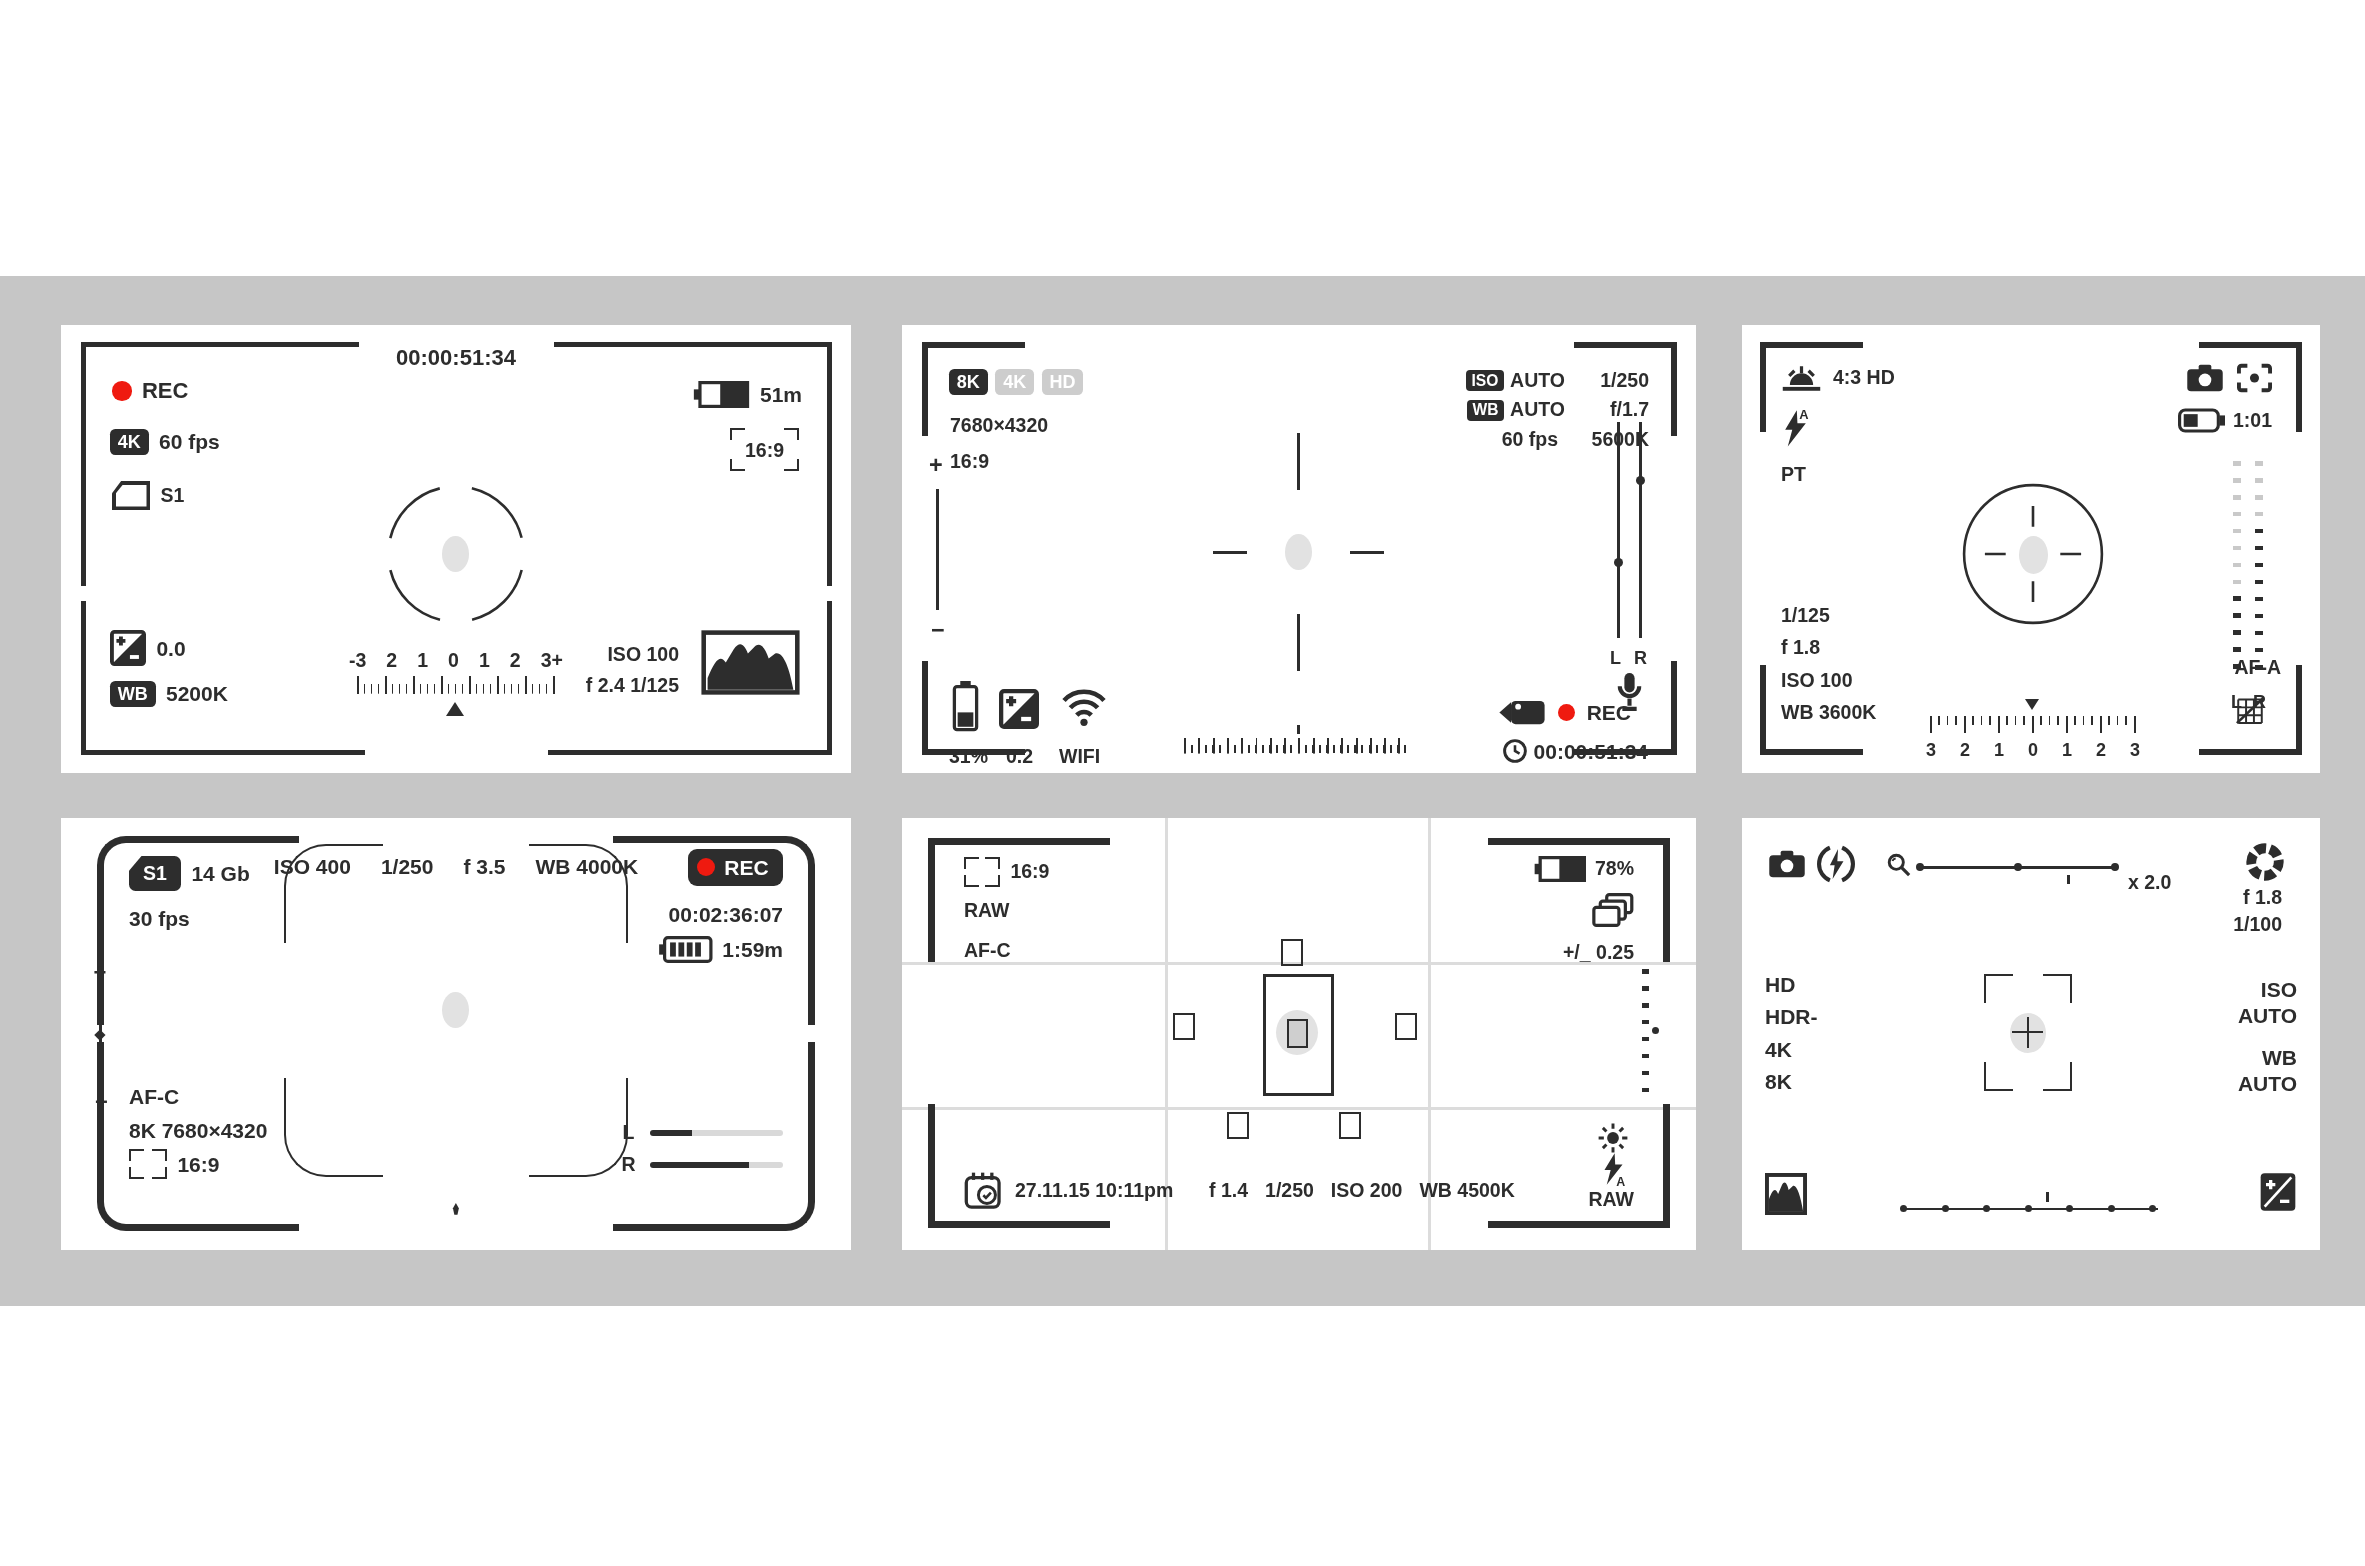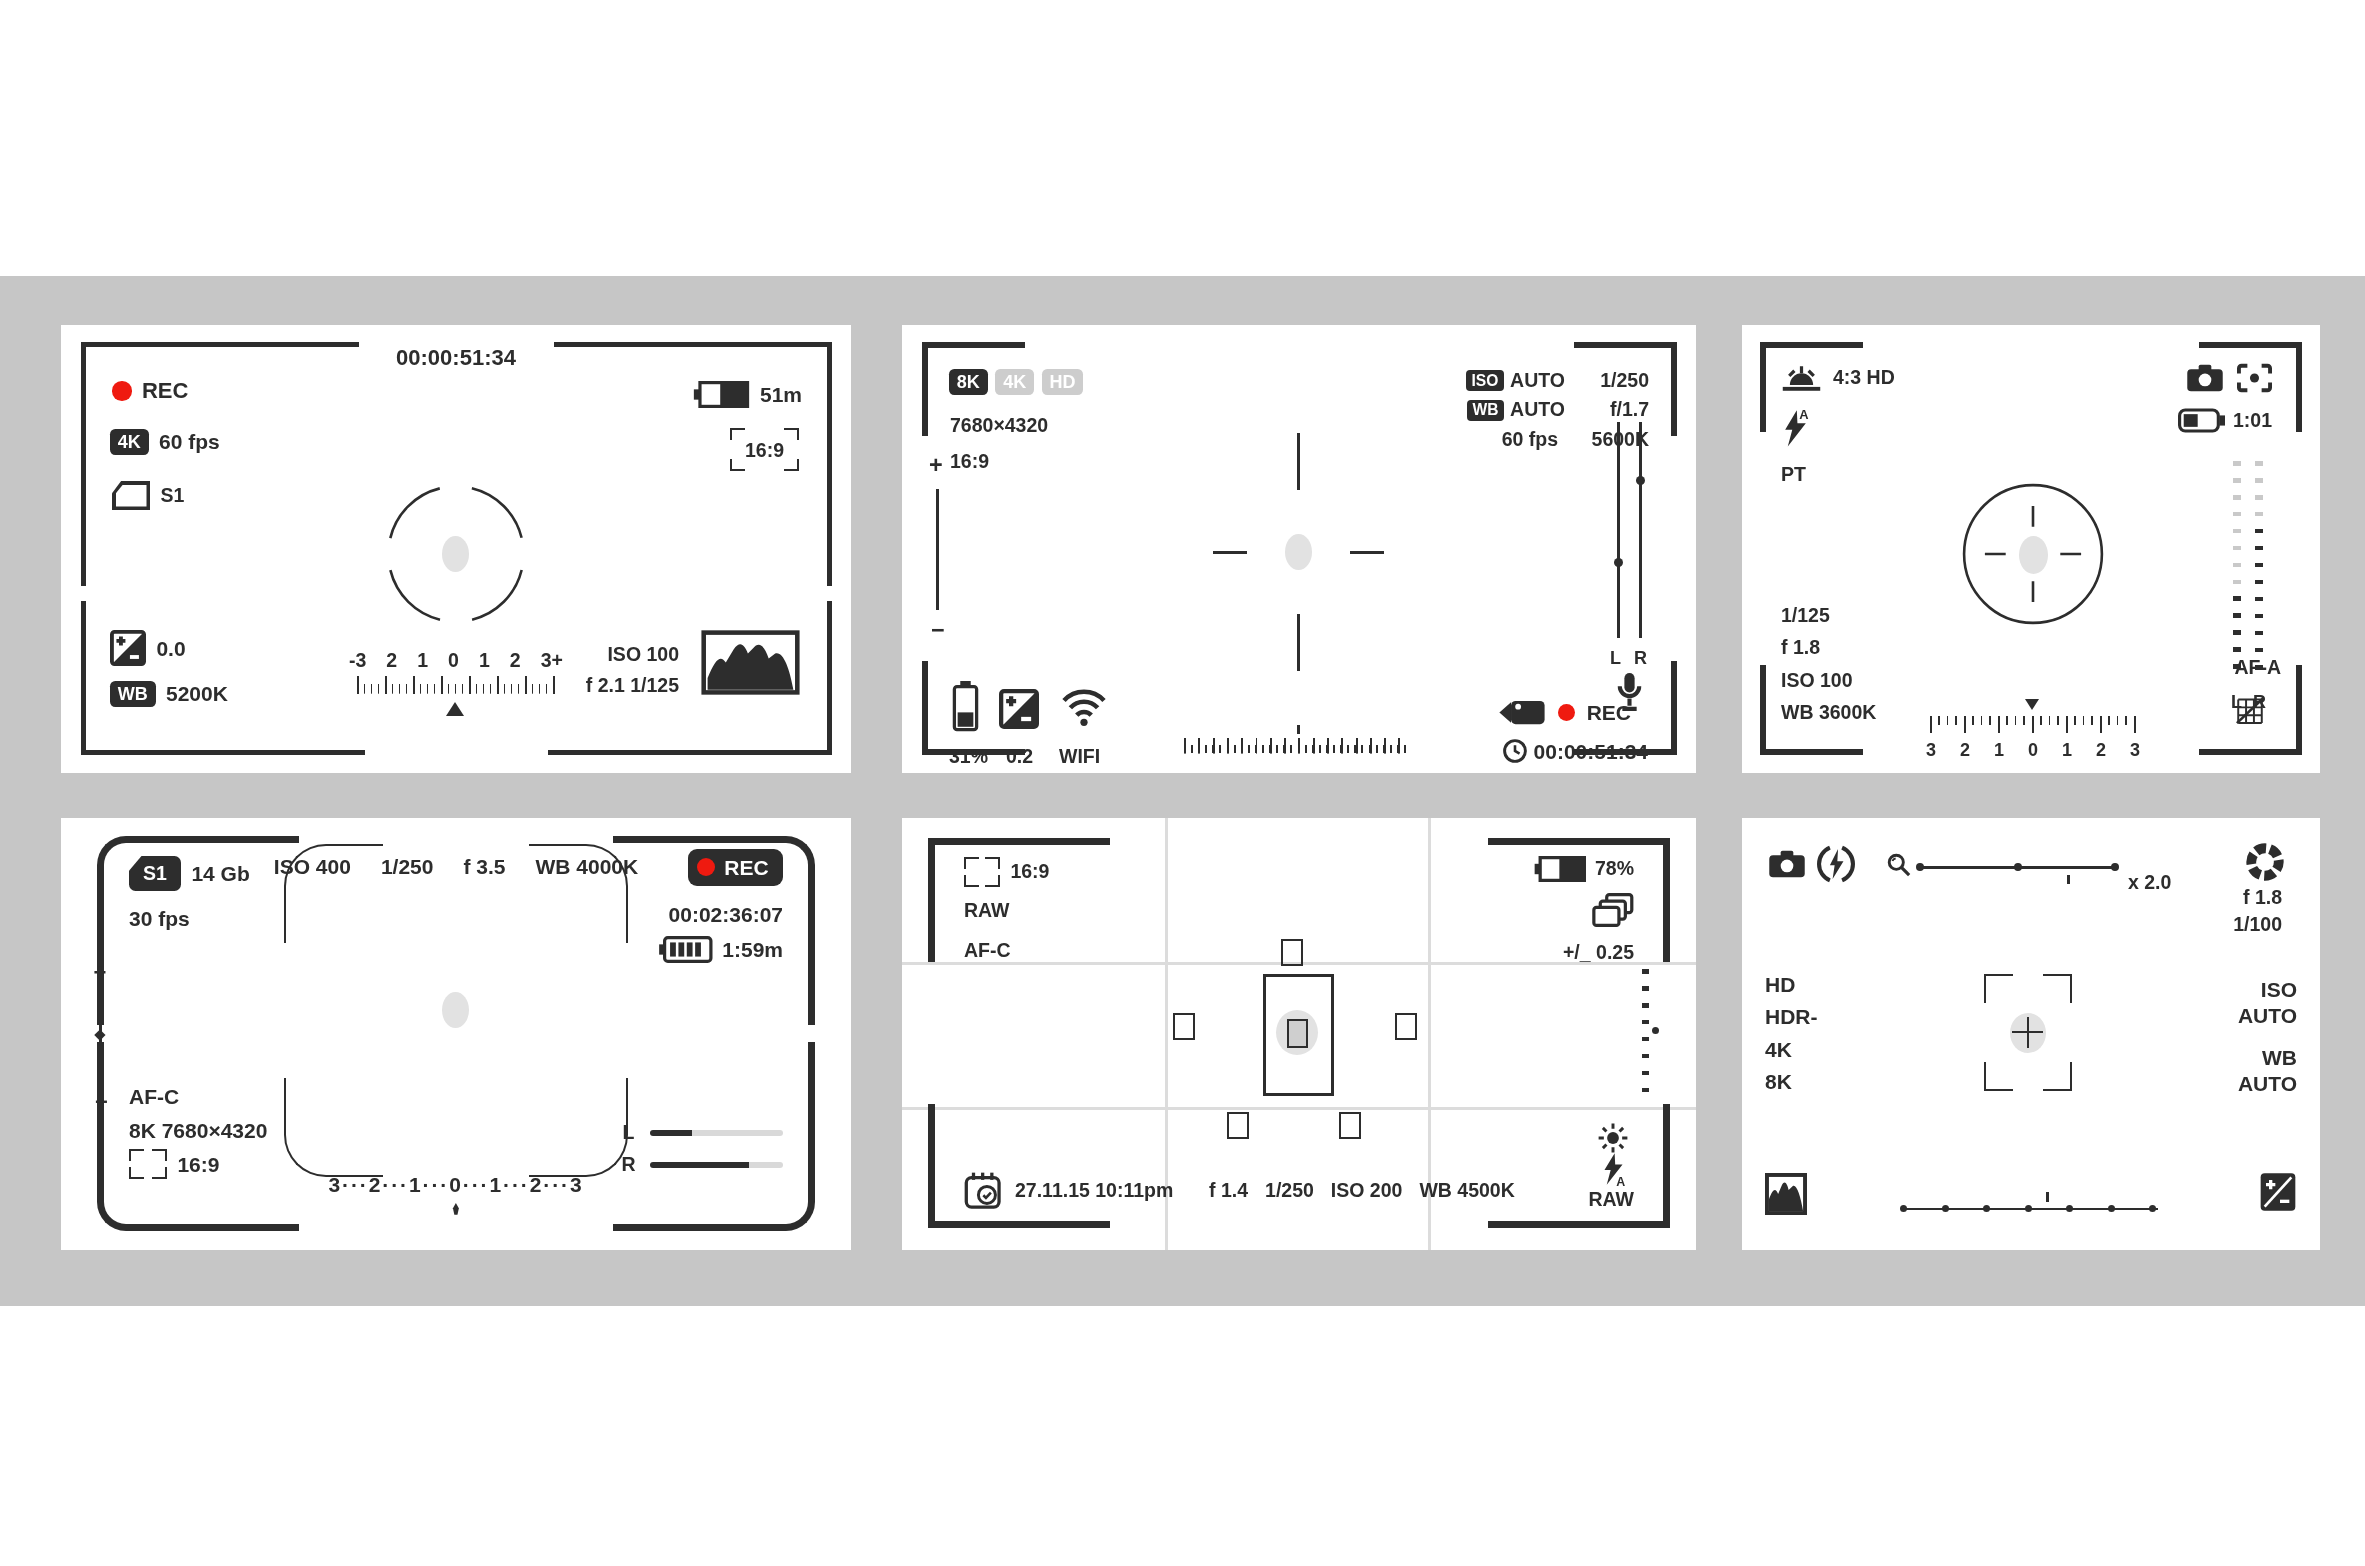--- a/index.html
+++ b/index.html
@@ -107,21 +107,21 @@
         <path d="M31 42 h14" stroke="#fff" stroke-width="6"></path>
       </svg>
       <span class="t fs32" style="position:static">0.0</span>
     </div>
     <div class="row" style="left:49px;top:356px;">
       <span class="bdg">WB</span>
       <span class="t fs32" style="position:static">5200K</span>
     </div>
 
     <div class="t fs30" style="right:172px;top:320px;">ISO 100</div>
-    <div class="t fs30" style="right:172px;top:351px;">f 2.1  1/125</div>
+    <div class="t fs30" style="right:172px;top:351px;">f 2.4  1/125</div>
     <svg width="99" height="65" viewBox="0 0 152 100" style="position:absolute;right:51px;top:305px;">
       <rect x="4" y="4" width="144" height="92" fill="#fff" stroke="#2d2d2d" stroke-width="7"></rect>
       <path d="M10 92 L10 74 C22 44 30 38 38 50 L50 30 C60 16 66 22 72 36 L80 28 C90 16 98 26 104 44 L114 36 C126 32 136 58 142 92 Z" fill="#2d2d2d"></path>
     </svg>
 
     <div class="scale-labels fs30" style="left:288px;top:324px;width:214px;">
       <span>-3</span>
         <span>2</span>
         <span>1</span>
         <span>0</span>
@@ -367,21 +367,20 @@
     <div class="row" style="left:68px;top:331px;">
       <span class="cfr" style="position:relative;display:inline-block;width:38px;height:30px;">
         <i class="a"></i>
           <i class="b"></i>
           <i class="c"></i>
           <i class="d"></i>
       </span>
       <span class="t fs32" style="position:static">16:9</span>
     </div>
 
-    <div class="t fs32 ctr" style="top:356px;letter-spacing:1.9px;">3···2···1···0···1···2···3</div>
     <div class="drop" style="left:391px;top:385px;"></div>
 
     <div class="row" style="right:68px;top:305px;gap:15.6px;">
       <span class="t fs30" style="position:static">L</span>
       <span class="bar" style="position:static;width:133px;background:linear-gradient(90deg,#2d2d2d 0 42px,#d9d9d9 42px 100%);"></span>
     </div>
     <div class="row" style="right:68px;top:337px;gap:14.3px;">
       <span class="t fs30" style="position:static">R</span>
       <span class="bar" style="position:static;width:133px;background:linear-gradient(90deg,#2d2d2d 0 99px,#d9d9d9 99px 100%);"></span>
     </div>

